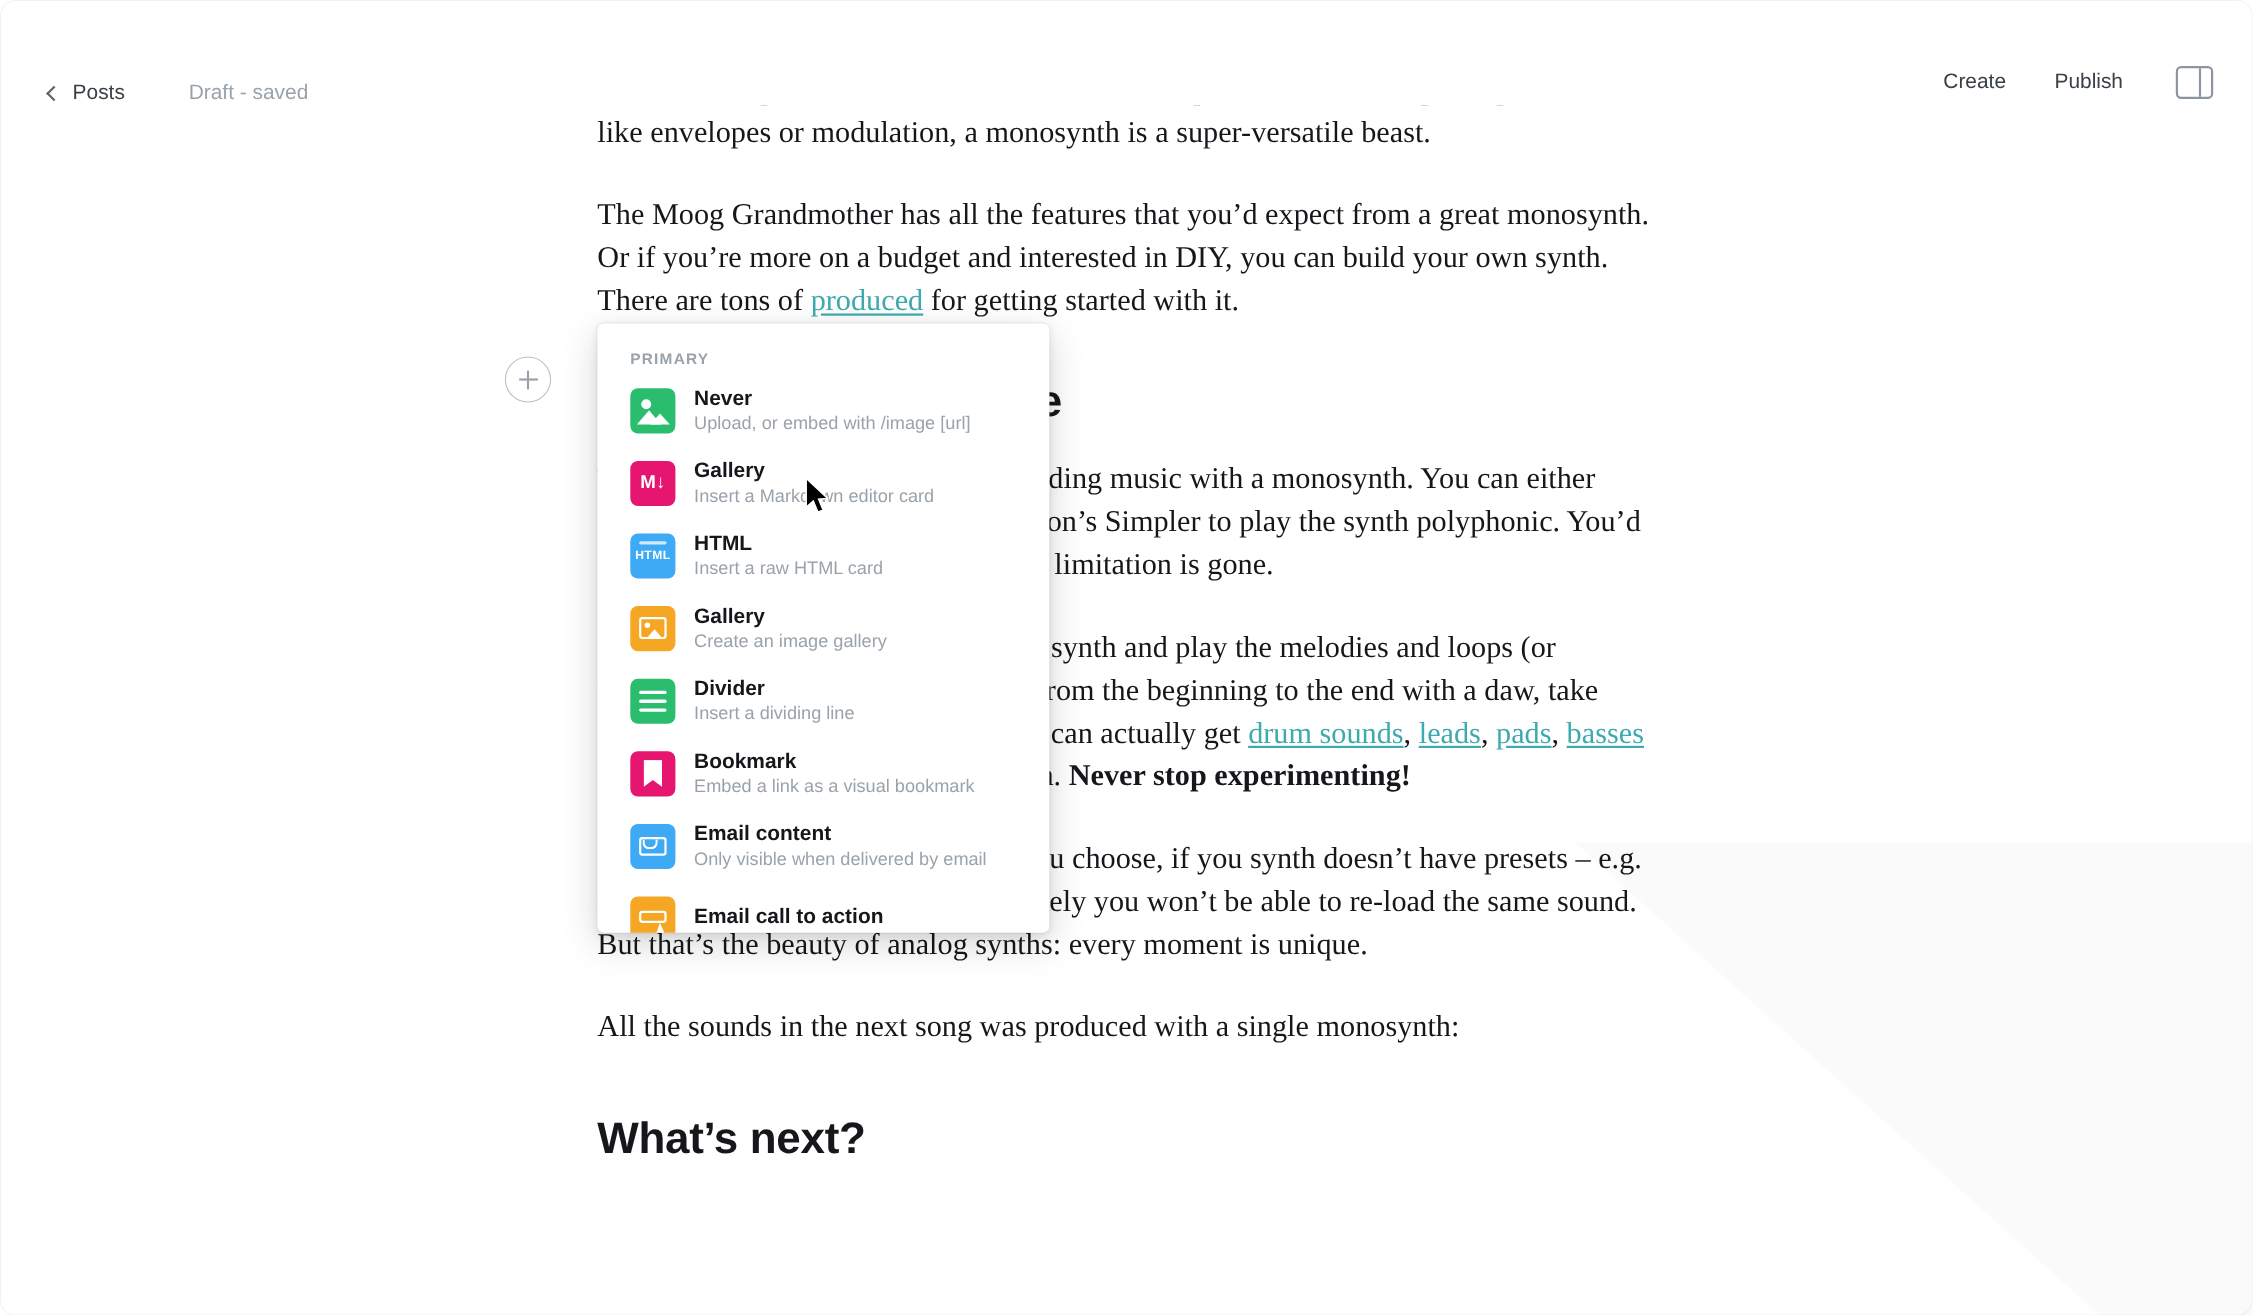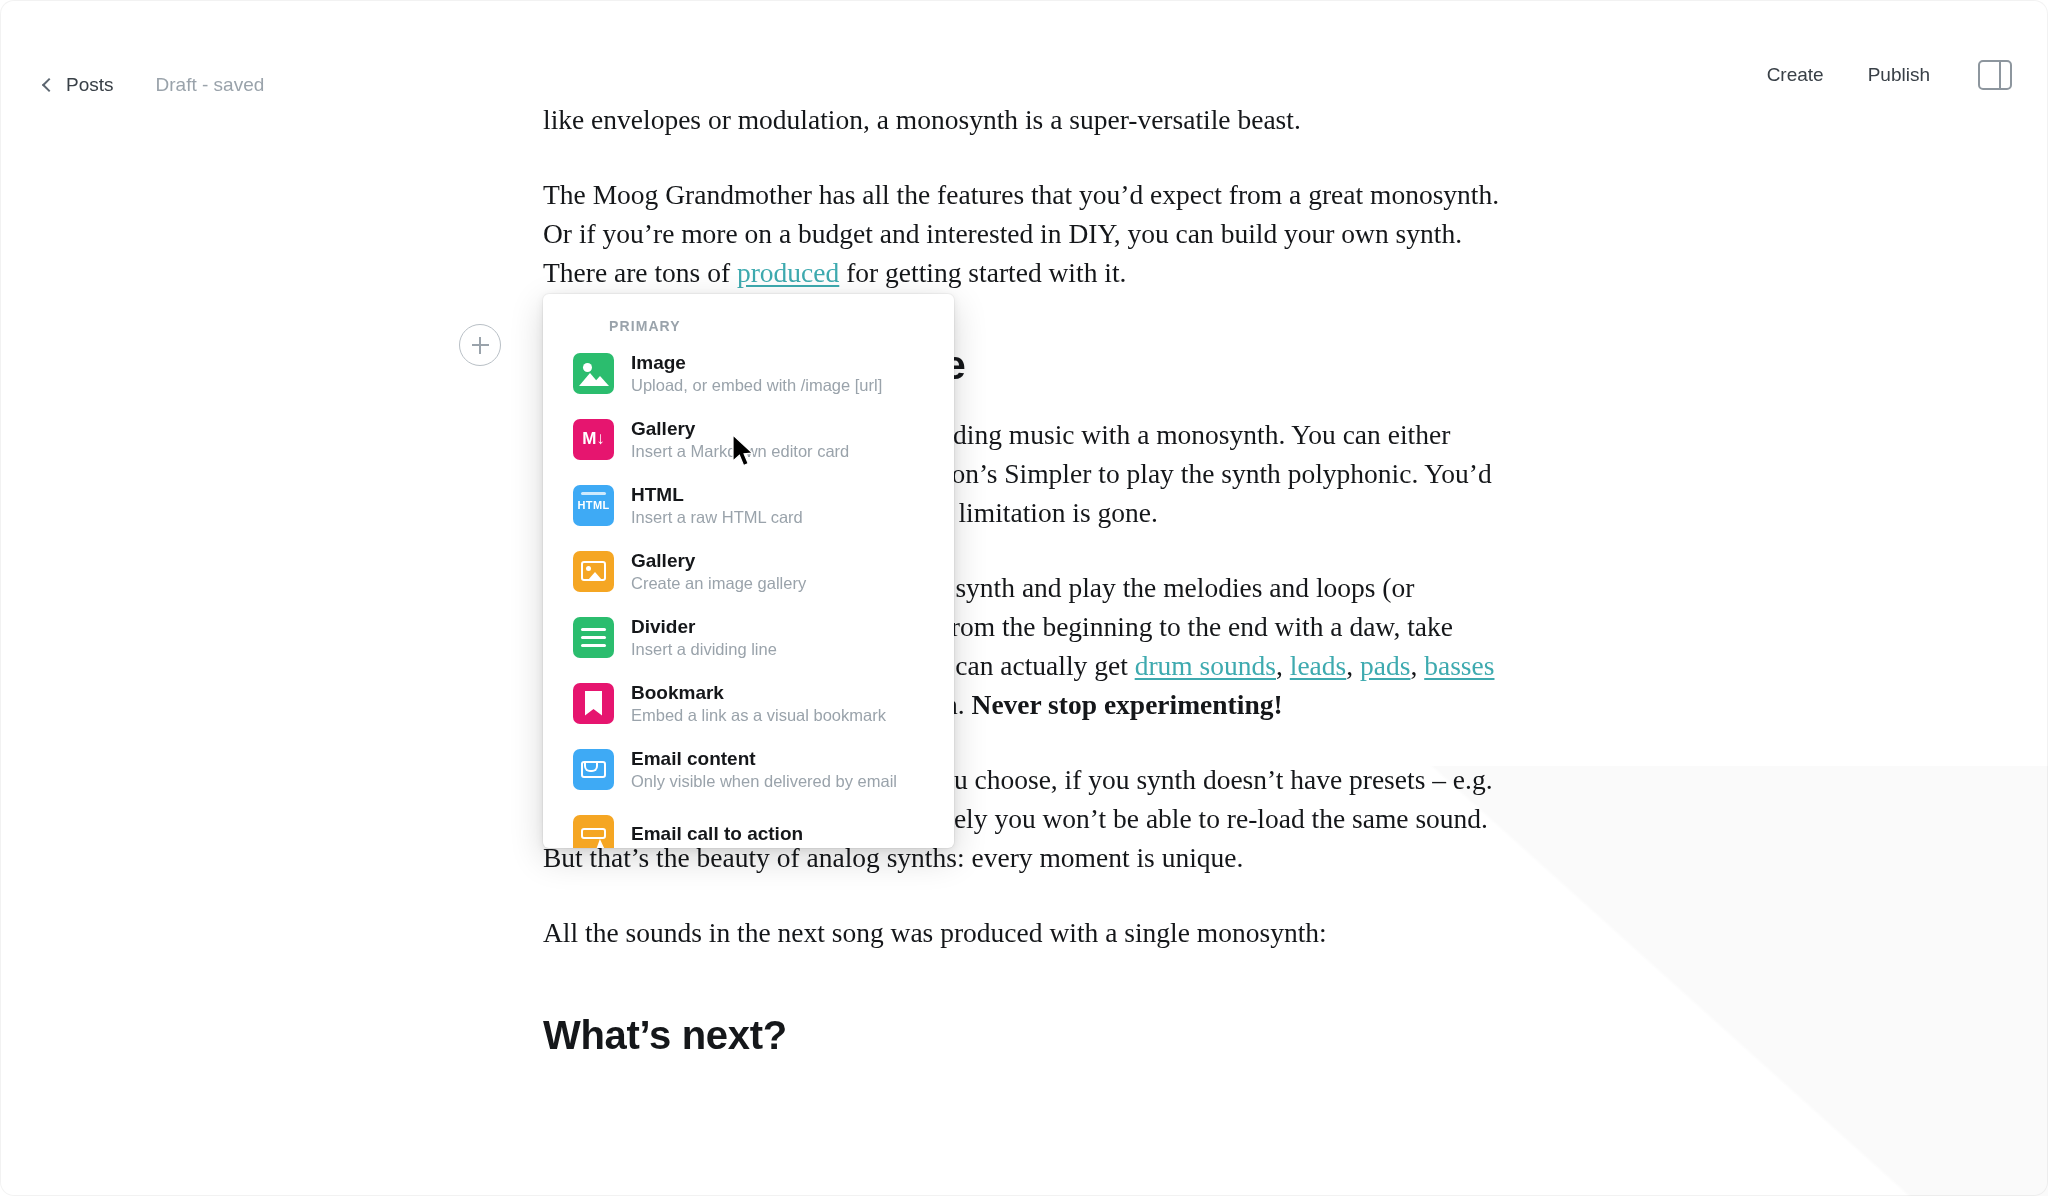--- a/index.html
+++ b/index.html
@@ -47,21 +47,21 @@
   }
   .chev-left {
     display: inline-block;
     width: 10px; height: 10px;
     border-left: 2px solid #5c6670;
     border-bottom: 2px solid #5c6670;
     transform: rotate(45deg);
     margin-right: 2px;
   }
   .draft-status {
-    margin-left: 42px;
+    margin-left: 58px;
     color: #9aa3ab;
     font-size: 19px;
   }
   .topbar-right {
     margin-left: auto;
     display: flex;
     align-items: center;
     gap: 0px;
     padding-right: 36px;
   }
@@ -162,21 +162,20 @@
     overflow: hidden;
     z-index: 35;
   }
   .menu-section-label {
     font-size: 14px;
     letter-spacing: 1.1px;
     color: #9aa3ab;
     font-weight: 600;
     padding: 24px 0 6px 30px;
     text-transform: uppercase;
-    margin-left: 36px;
   }
   .menu-item {
     display: flex;
     align-items: center;
     gap: 17px;
     padding: 8px 30px;
     height: 66px;
     cursor: pointer;
   }
   .mi-icon {
@@ -317,21 +316,21 @@
   <div class="card-menu">
     <div class="menu-section-label">PRIMARY</div>
 
     <div class="menu-item">
       <div class="mi-icon ic-image">
         <span class="sun"></span>
           <span class="mt"></span>
           <span class="mt2"></span>
       </div>
       <div class="mi-text">
-        <div class="mi-title">Image</div>
+        <div class="mi-title">Never</div>
         <div class="mi-desc">Upload, or embed with /image [url]</div>
       </div>
     </div>
 
     <div class="menu-item">
       <div class="mi-icon ic-md">M↓</div>
       <div class="mi-text">
         <div class="mi-title">Gallery</div>
         <div class="mi-desc">Insert a Markdown editor card</div>
       </div>

